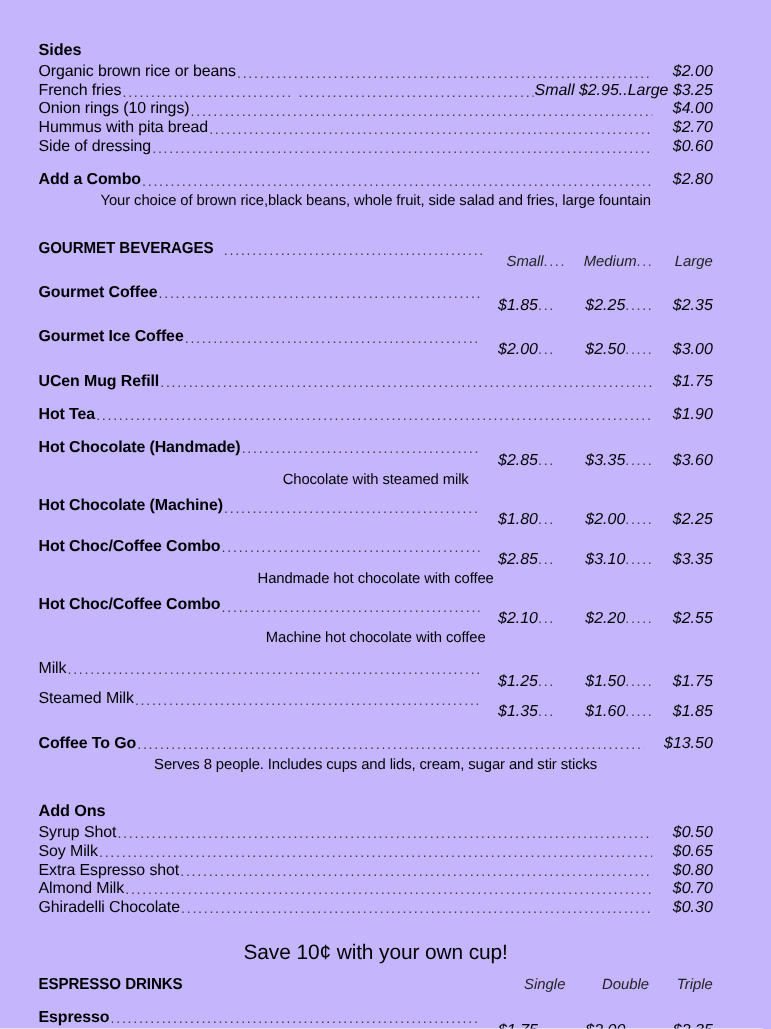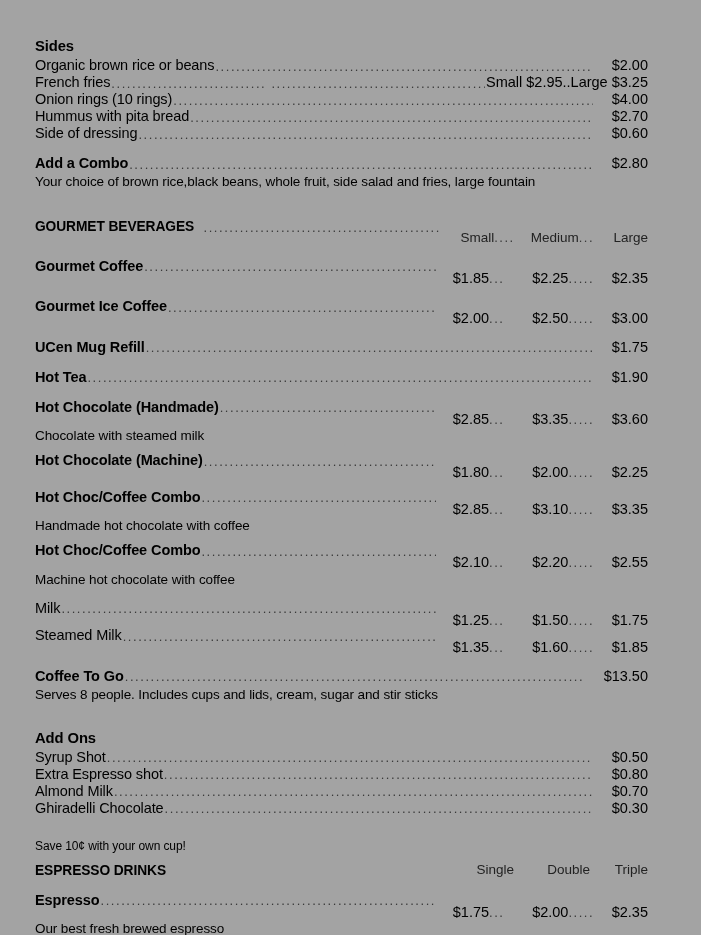--- a/index.html
+++ b/index.html
@@ -11,21 +11,21 @@
     width: 701px;
     height: 935px;
     font-family: "Liberation Sans", sans-serif;
     color: #000000;
     overflow: hidden;
   }
   .page {
     position: relative;
     width: 701px;
     height: 935px;
-    background: #a3a3a3;
+    background: #c4b5fd;
     padding: 38px 53px 0 35px;
     box-sizing: border-box;
   }
 
   
   .row {
     display: flex;
     align-items: flex-start;
     width: 613px;
     line-height: 1.0;
@@ -63,38 +63,40 @@
 
   .prices {
     flex: 0 0 auto;
     display: flex;
     align-items: baseline;
     font-size: 14.5px;
   }
   .prices .p {
     text-align: right;
     white-space: nowrap;
+    font-style: italic;
   }
   
   .p.c1 { width: 52px; margin-top: 12px; }
   .p.c2 { width: 64px; }
   .p.c3 { width: 54px; }
   .p.single { width: 54px; }
 
   
   .dots2::after { content: "..."; letter-spacing: 1.5px; color: #3a3a3a; font-size: 13px; }
   .dots3::after { content: "....."; letter-spacing: 1.5px; color: #3a3a3a; font-size: 13px; }
   .dots4::after { content: "...."; letter-spacing: 1.5px; color: #3a3a3a; font-size: 13px; }
 
   .b { font-weight: bold; }
   .desc {
     font-size: 13.5px;
     margin-top: 2px;
     letter-spacing: -0.1px;
     white-space: nowrap;
+    text-align: center;
   }
 
   .sec-title {
     font-size: 14.8px;
     font-weight: bold;
     letter-spacing: -0.1px;
   }
 
   
   .bigsec {
@@ -362,20 +364,27 @@
 
   <div class="tight">
     <div class="row">
       <span class="nm">Syrup Shot</span>
       <span class="leader"></span>
       <span class="prices">
         <span class="p single">$0.50</span>
       </span>
     </div>
     <div class="row">
+      <span class="nm">Soy Milk</span>
+      <span class="leader"></span>
+      <span class="prices">
+        <span class="p single">$0.65</span>
+      </span>
+    </div>
+    <div class="row">
       <span class="nm">Extra Espresso shot</span>
       <span class="leader"></span>
       <span class="prices">
         <span class="p single">$0.80</span>
       </span>
     </div>
     <div class="row">
       <span class="nm">Almond Milk</span>
       <span class="leader"></span>
       <span class="prices">
@@ -386,21 +395,21 @@
       <span class="nm">Ghiradelli Chocolate</span>
       <span class="leader"></span>
       <span class="prices">
         <span class="p single">$0.30</span>
       </span>
     </div>
   </div>
 
   <div class="sp22"></div>
 
-  <div class="desc" style="font-size:12px;margin-top:0">Save 10¢ with your own cup!</div>
+  <div class="desc" style="font-size:19px;margin-top:0">Save 10¢ with your own cup!</div>
 
   <div class="sp10"></div>
 
   <div class="row">
     <span class="nm bigsec">ESPRESSO DRINKS</span>
     <span class="leader none"></span>
     <span class="prices colhdr">
       <span class="p" style="width:68px">Single</span>
       <span class="p" style="width:76px">Double</span>
       <span class="p" style="width:58px">Triple</span>

